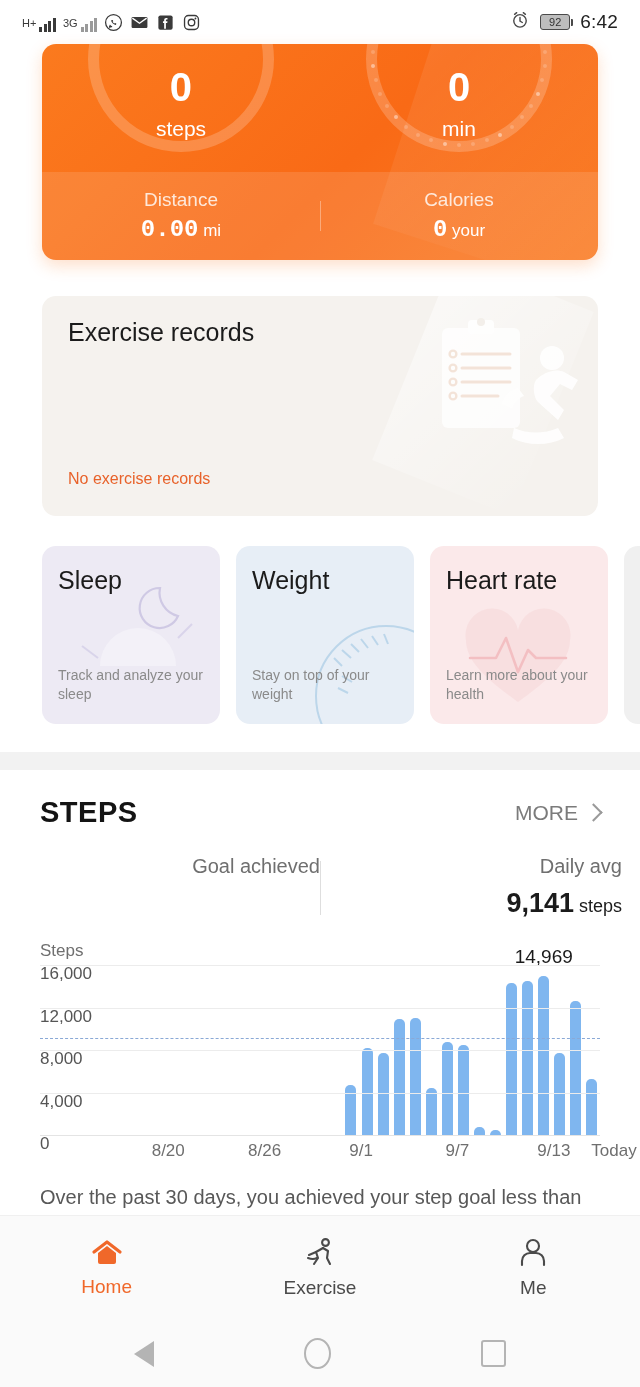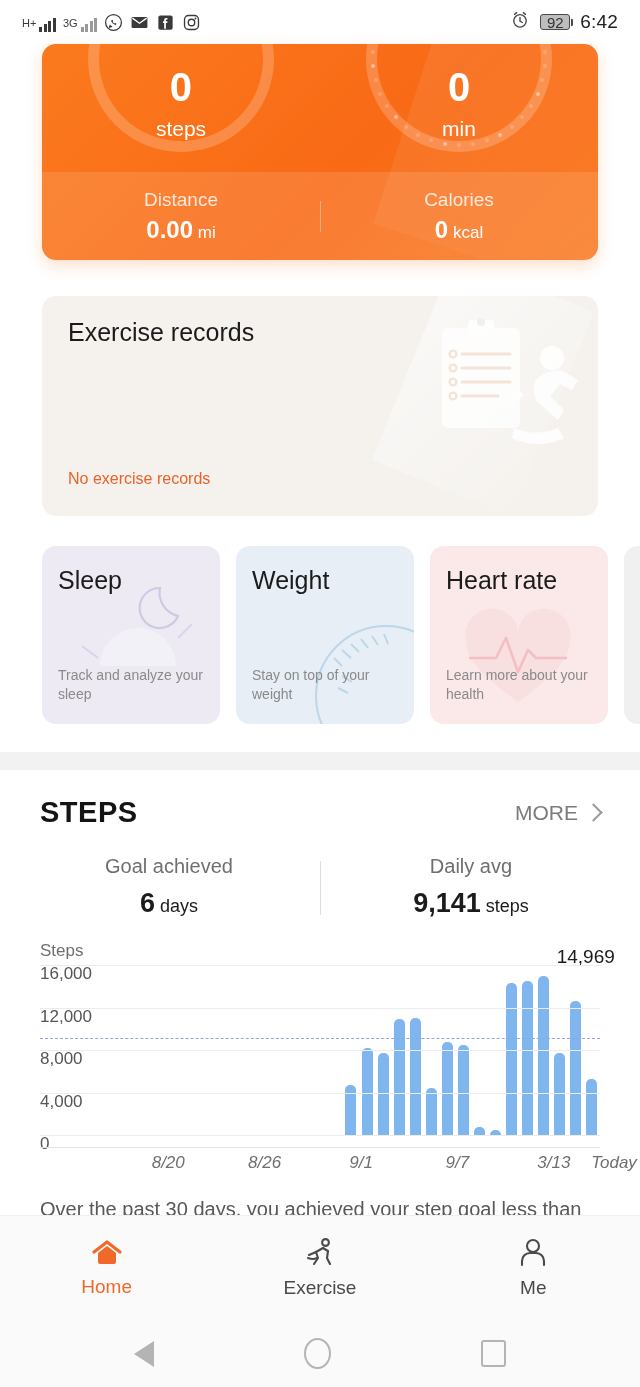--- a/index.html
+++ b/index.html
@@ -25,21 +25,21 @@
   .bars { display:flex; align-items:flex-end; gap:1.5px; height:16px; }
   .bars i { display:block; width:3px; background:#3a3a3a; }
   .bars i:nth-child(1){height:5px;} .bars i:nth-child(2){height:8px;}
   .bars i:nth-child(3){height:11px;} .bars i:nth-child(4){height:14px;}
   .bars.dim i { background:#9a9a9a; }
   .appic { width:19px; height:19px; display:block; }
   .clock { font-size:19px; color:#222; letter-spacing:.2px; }
   .batt {
     width:30px; height:16px; border:1.6px solid #4a4a4a; border-radius:3px;
     display:flex; align-items:center; justify-content:center;
-    font-size:15px; color:#333; position:relative; background:#bdbdbd;
+    font-size:11px; color:#333; position:relative; background:#bdbdbd;
   }
   .batt:after{content:"";position:absolute;right:-4px;top:4px;width:2.5px;height:7px;background:#4a4a4a;border-radius:0 1px 1px 0;}
 
   
   .content { width:100%; }
 
   
   .hero {
     margin:0 42px 0 42px;
     height:216px;
@@ -72,21 +72,21 @@
     background:rgba(255,255,255,.12);
     display:flex; align-items:center;
   }
   .hb-cell { flex:1; text-align:center; position:relative; }
   .hb-cell + .hb-cell:before {
     content:""; position:absolute; left:0; top:12px; bottom:12px; width:1px;
     background:rgba(255,255,255,.35);
   }
   .hb-label { font-size:19px; color:rgba(255,255,255,.82); margin-bottom:5px; }
   .hb-val { font-size:17px; color:#fff; }
-  .hb-val b { font-size:24px; font-weight:bold; }
+  .hb-val b { font-size:24px; font-weight:bold;font-family:Liberation Mono, monospace; }
 
   
   .exrec {
     margin:36px 42px 0 42px; height:220px;
     background:#f5f2ee; border-radius:14px;
     position:relative; overflow:hidden;padding-left:8px;
   }
   .exrec-sheen{position:absolute;top:-20px;right:40px;width:150px;height:220px;
     background:linear-gradient(115deg,rgba(255,255,255,.55),rgba(255,255,255,0));
     transform:rotate(22deg);}
@@ -117,37 +117,37 @@
 
   
   .steps-sec { padding:26px 0 0 0; }
   .steps-head { display:flex; align-items:center; padding:0 40px; }
   .steps-title { font-size:29px; font-weight:bold; color:#141414; letter-spacing:.5px; flex:1; }
   .more-link { display:flex; align-items:center; gap:9px; font-size:21px; color:#7b7b7b; }
   .chev { width:13px; height:13px; border-right:2.4px solid #9a9a9a; border-top:2.4px solid #9a9a9a;
           transform:rotate(45deg); display:inline-block; }
 
   .stats { display:flex; margin-top:26px; padding:0 18px; }
-  .stat { flex:1; text-align:center; position:relative; }
+  .stat { flex:1; text-align:right; position:relative; }
   .stat + .stat:before { content:""; position:absolute; left:0; top:6px; bottom:4px; width:1px; background:#dedede; }
   .stat-label { font-size:20px; color:#6f6f6f; }
   .stat-val { margin-top:10px; font-size:18px; color:#1b1b1b; }
   .stat-val b { font-size:27px; font-weight:bold; }
 
   
   .chart-wrap { margin-top:22px; padding:0 40px 0 40px; position:relative; }
   .ylabel { font-size:17px; color:#6f6f6f; margin-bottom:4px; }
   .plot { position:relative; height:170px; }
   .grid-row { position:absolute; left:0; right:0; height:1px; background:#ececec; }
   .ytick { position:absolute; left:0; font-size:17px; color:#555; transform:translateY(-50%); }
   .goal-line { position:absolute; left:0; right:0; height:0; border-top:1.5px dashed #8aa9d6; }
   .bars-area { position:absolute; left:0; right:0; bottom:0; top:0; }
   .bar { position:absolute; bottom:0; width:11px; background:#7fb6ef; border-radius:5px 5px 0 0; }
   .bar-label { position:absolute; font-size:19px; color:#1b1b1b; transform:translateX(-50%); white-space:nowrap; }
-  .xaxis { position:relative; height:32px; margin-top:12px;font-style:italic; }
+  .xaxis { position:relative; height:32px; margin-top:0; }
   .xtick { position:absolute; font-size:17px; color:#6f6f6f; transform:translateX(-50%); top:6px; }
   .axis-base { position:absolute; left:0; right:0; top:0; height:1px; background:#e4e4e4; }
 
   .summary { margin:16px 40px 0 40px; font-size:20px; line-height:1.45; color:#585858; }
 
   
   .tabbar {
     position:absolute; left:0; right:0; bottom:67px; height:105px;
     background:#fafafa; border-top:1px solid #f0f0f0;
     display:flex; align-items:center;
@@ -280,21 +280,21 @@
         <div class="hb-label">Distance</div>
         <div class="hb-val">
           <b>0.00</b>
           <span>mi</span>
         </div>
       </div>
       <div class="hb-cell">
         <div class="hb-label">Calories</div>
         <div class="hb-val">
           <b>0</b>
-          <span>kcal</span>
+          <span>your</span>
         </div>
       </div>
     </div>
   </div>
 
   <div class="exrec">
     <div class="exrec-sheen"></div>
     <div class="exrec-title">Exercise records</div>
     <div class="exrec-sub">No exercise records</div>
     <svg class="exrec-art" viewBox="0 0 170 155">
@@ -374,24 +374,20 @@
       <div class="steps-title">STEPS</div>
       <div class="more-link">
         <span>MORE</span>
         <span class="chev"></span>
       </div>
     </div>
 
     <div class="stats">
       <div class="stat">
         <div class="stat-label">Goal achieved</div>
-        <div class="stat-val">
-          <b>6</b>
-          <span>days</span>
-        </div>
       </div>
       <div class="stat">
         <div class="stat-label">Daily avg</div>
         <div class="stat-val">
           <b>9,141</b>
           <span>steps</span>
         </div>
       </div>
     </div>
 
@@ -408,41 +404,41 @@
             <div class="bar" style="left: 401.867px; height: 93.5px; background: rgb(127, 182, 239);"></div>
             <div class="bar" style="left: 417.933px; height: 90.3125px; background: rgb(127, 182, 239);"></div>
             <div class="bar" style="left: 434px; height: 8.5px; background: rgb(127, 182, 239);"></div>
             <div class="bar" style="left: 450.067px; height: 5.3125px; background: rgb(127, 182, 239);"></div>
             <div class="bar" style="left: 466.133px; height: 151.938px; background: rgb(127, 182, 239);"></div>
             <div class="bar" style="left: 482.2px; height: 154.062px; background: rgb(127, 182, 239);"></div>
             <div class="bar" style="left: 498.267px; height: 159.046px; background: rgb(127, 182, 239);"></div>
             <div class="bar" style="left: 514.333px; height: 81.8125px; background: rgb(127, 182, 239);"></div>
             <div class="bar" style="left: 530.4px; height: 133.875px; background: rgb(127, 182, 239);"></div>
             <div class="bar" style="left: 546.467px; height: 56.3125px; background: rgb(127, 182, 239);"></div>
-            <div class="bar-label" style="left: 503.767px; top: -19.0456px; margin-left: 42px;">14,969</div>
+            <div class="bar-label" style="left: 503.767px; top: -19.0456px;">14,969</div>
           </div>
       <div class="grid-row" style="top: 0px;"></div>
           <div class="ytick" style="top: 9px;">16,000</div>
           <div class="grid-row" style="top: 42.5px;"></div>
           <div class="ytick" style="top: 51.5px; text-align: right;">12,000</div>
           <div class="grid-row" style="top: 85px;"></div>
           <div class="ytick" style="top: 94px;">8,000</div>
           <div class="grid-row" style="top: 127.5px;"></div>
           <div class="ytick" style="top: 136.5px;">4,000</div>
           <div class="grid-row" style="top: 170px;"></div>
           <div class="ytick" style="top: 179px;">0</div>
           <div class="goal-line" style="top: 72.8769px; border-top-color: rgb(138, 169, 214);"></div>
         </div>
       <div class="xaxis" id="xaxis">
         <div class="axis-base"></div>
       <div class="xtick" style="left: 128.233px;">8/20</div>
           <div class="xtick" style="left: 224.633px;">8/26</div>
           <div class="xtick" style="left: 321.033px;">9/1</div>
           <div class="xtick" style="left: 417.433px;">9/7</div>
-          <div class="xtick" style="left: 513.833px;">3/13</div>
+          <div class="xtick" style="left: 513.833px;">9/13</div>
           <div class="xtick" style="left: 574px;">Today</div>
         </div>
     </div>
 
     <div class="summary">Over the past 30 days, you achieved your step goal less than 50% of the time. Exercise more to keep healthy.</div>
   </div>
 
 </div>
 
 <div class="tabbar">

